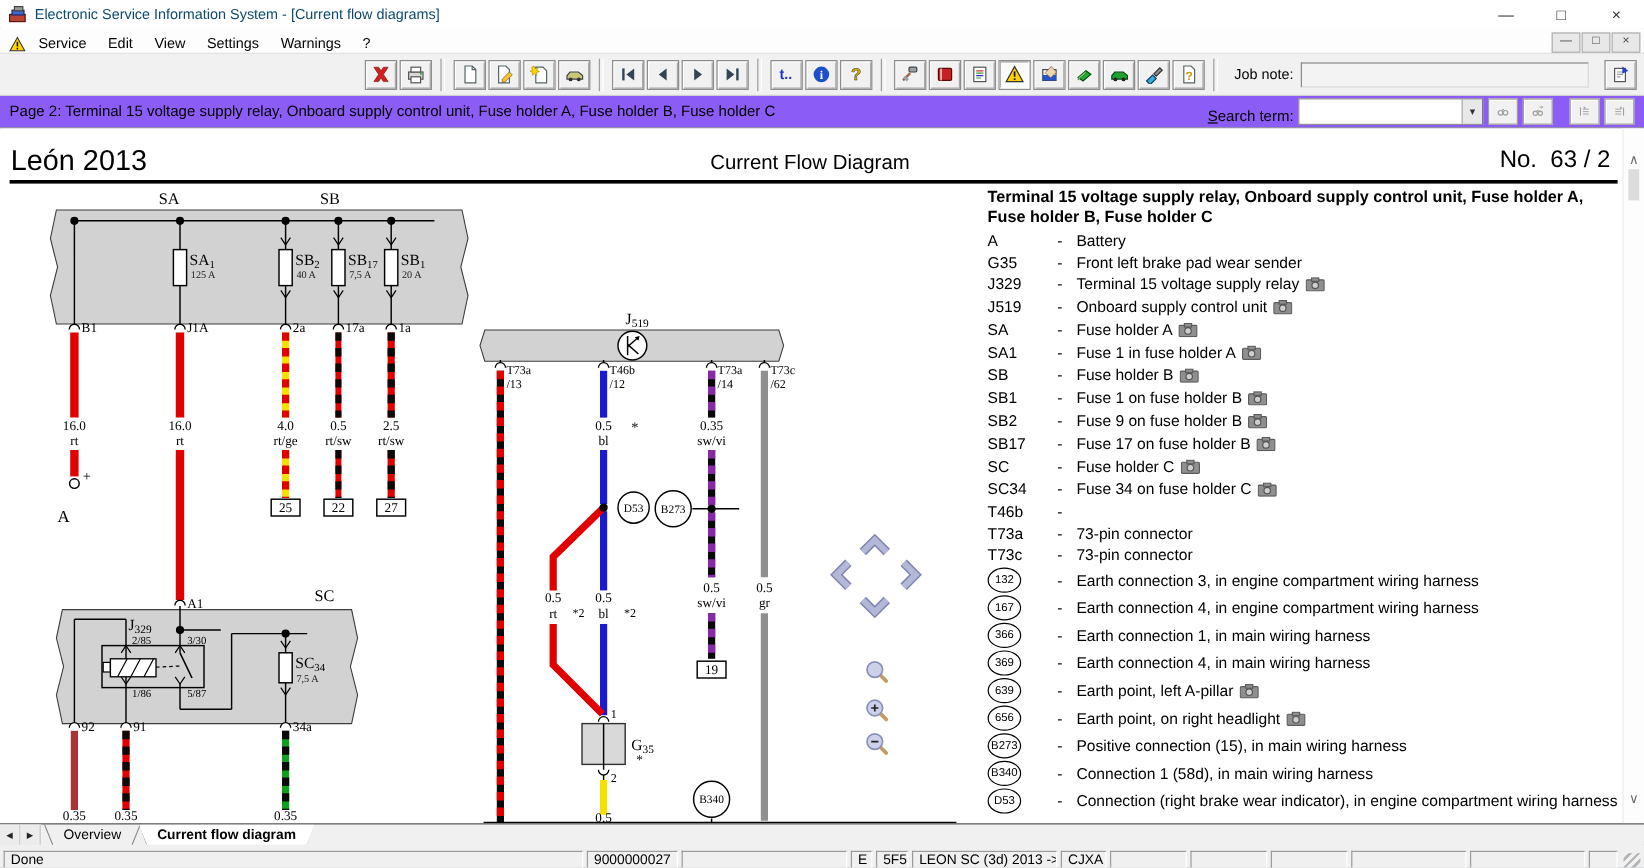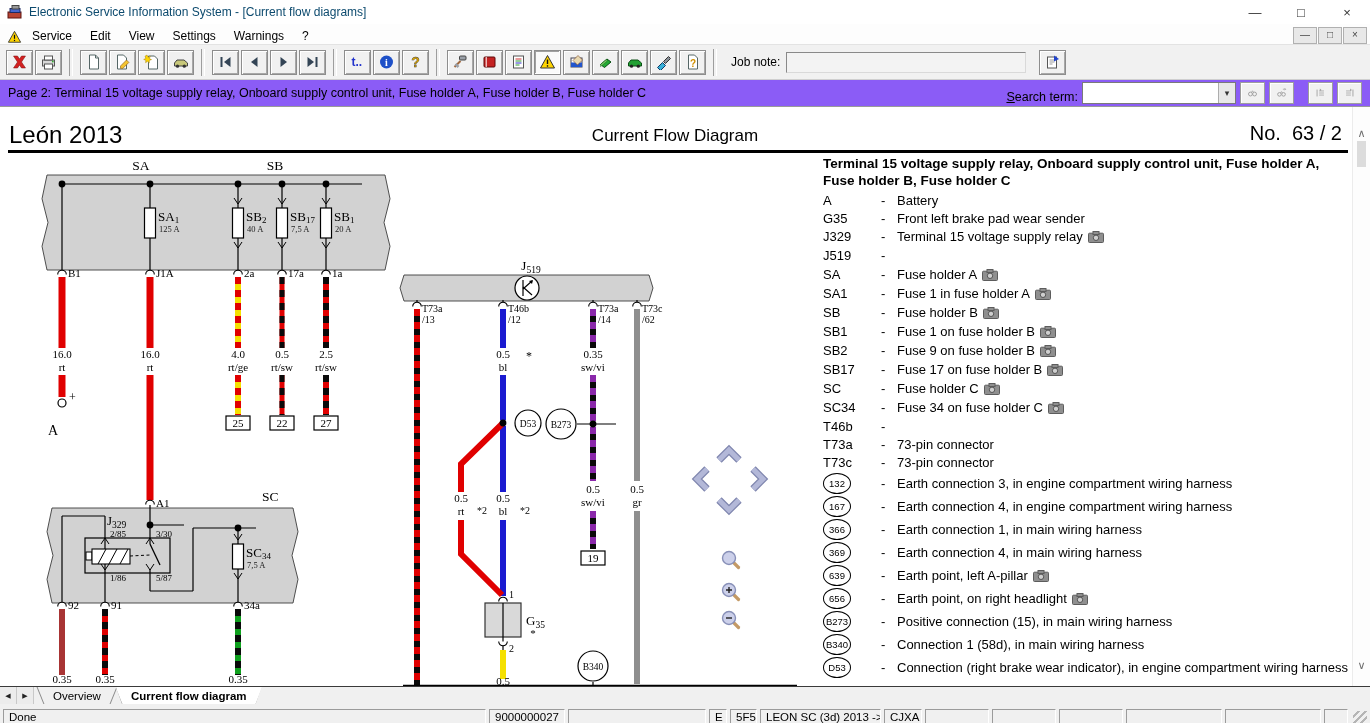--- a/index.html
+++ b/index.html
@@ -19,21 +19,21 @@
   
   .menubar{height:20px;display:flex;align-items:flex-end;background:#fdfdfd;font-size:12px;padding-left:5px;}
   .menu-warn{width:18px;display:flex;justify-content:center;}
   .menu-item{padding:1px 9px;cursor:default;}
   .mdi-controls{margin-left:auto;display:flex;gap:1px;margin-right:3px;}
   .mdi-btn{width:22px;height:15px;background:#e8e8e8;border:1px solid #b0b0b0;
            font-size:10px;line-height:13px;text-align:center;color:#444;}
 
   
   .toolbar{height:34px;background:#f1f1f1;display:flex;align-items:center;padding:0 5px;
-           border-top:1px solid #e3e3e3;border-bottom:1px solid #cfcfcf;}
+           border-top:1px solid #e3e3e3;border-bottom:1px solid #cfcfcf;justify-content:flex-end;}
   .tgroup{display:flex;}
   .tbtn{width:27px;height:25px;margin:0 1px;background:#f1f1f1;border:1px solid #8d8d8d;
         box-shadow:inset 1px 1px 0 #ffffff, inset -1px -1px 0 #a8a8a8;
         display:flex;align-items:center;justify-content:center;padding:0;cursor:pointer;}
   .tbtn.active{background:#fafafa;box-shadow:inset -1px -1px 0 #ffffff, inset 1px 1px 0 #a0a0a0;}
   .tsep{width:2px;height:27px;border-left:1px solid #9d9d9d;border-right:1px solid #ffffff;margin:0 6px;}
   .jobnote-label{font-size:12px;margin:0 6px 0 8px;}
   .jobnote-input{width:230px;height:19px;background:#f3f3f3;border:1px solid;
                  border-color:#898989 #d9d9d9 #d9d9d9 #898989;font-size:12px;padding:0 4px;}
   .props-wrap{margin-left:12px;}
@@ -715,20 +715,23 @@
         <div class="lrow hascam">
           <span class="lab"><span class="labtxt">J329</span></span>
           <span class="ldash">-</span>
           <span class="ldesc"><span>Terminal 15 voltage supply relay</span><span class="cam"><svg width="16" height="12">
                 <use href="#i-cam"></use>
               </svg></span></span>
         </div>
         <div class="lrow hascam">
           <span class="lab"><span class="labtxt">J519</span></span>
           <span class="ldash">-</span>
+          <span class="ldesc"><span>Onboard supply control unit</span><span class="cam"><svg width="16" height="12">
+                <use href="#i-cam"></use>
+              </svg></span></span>
         </div>
         <div class="lrow hascam">
           <span class="lab"><span class="labtxt">SA</span></span>
           <span class="ldash">-</span>
           <span class="ldesc"><span>Fuse holder A</span><span class="cam"><svg width="16" height="12">
                 <use href="#i-cam"></use>
               </svg></span></span>
         </div>
         <div class="lrow hascam">
           <span class="lab"><span class="labtxt">SA1</span></span>

